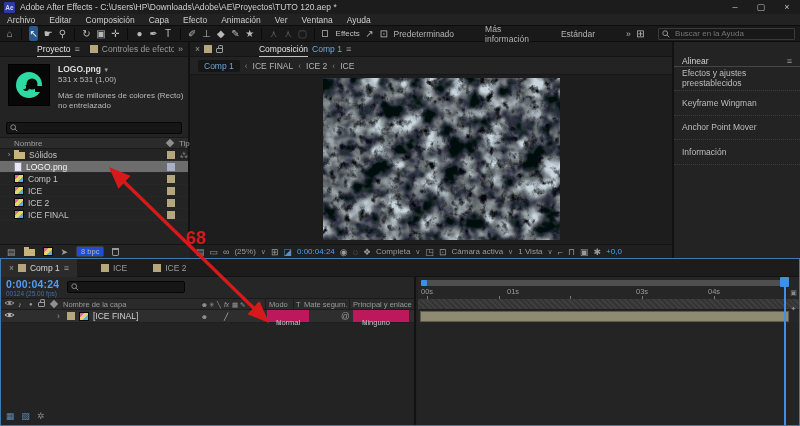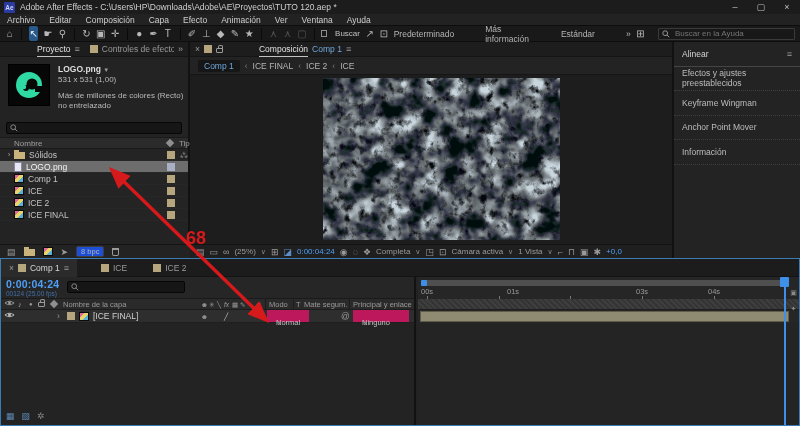--- a/index.html
+++ b/index.html
@@ -71,21 +71,21 @@
   .ctool{position:absolute;bottom:0;left:0;width:482px;height:14px;background:#1f1f1f;border-top:1px solid #141414;display:flex;align-items:center;gap:5px;padding:0 6px;font-size:8px;color:#9a9a9a;white-space:nowrap;}
   .cti{font-size:9px;}
   .blue{color:#4f9ff6;}
   .ddv{color:#8a8a8a;font-size:7px;}
   .lockic{width:7px;height:5px;border:1px solid #9a9a9a;border-radius:1px;position:relative;margin-top:3px;}
   .lockic::before{content:'';position:absolute;top:-4px;left:1px;width:3px;height:3px;border:1px solid #9a9a9a;border-bottom:none;border-radius:2px 2px 0 0;}
 
   
   .rightstack{top:0;left:672px;width:128px;height:216px;background:#232323;border-left:2px solid #121212;}
   .rpanel{height:24.5px;display:flex;align-items:center;padding:0 8px;font-size:8.5px;color:#bdbdbd;border-bottom:1px dotted #3d3d3d;}
-  .rpanel.first{color:#d5d5d5;border-bottom:1px solid #454545;}
+  .rpanel.first{color:#d5d5d5;border-bottom:1px solid #454545;align-items:flex-end;}
   .rpanel .hamb{margin-left:auto;}
 
   
   .timeline{top:258px;left:0;width:800px;height:168px;background:#232323;border:1px solid #3c7cb4;}
   .ttabs{height:18px;background:#1c1c1c;display:flex;align-items:center;font-size:8.5px;border-bottom:1px solid #141414;}
   .ttab{display:flex;align-items:center;gap:4px;padding:0 8px;height:18px;color:#9a9a9a;}
   .ttab.active{background:#2b2b2b;color:#d8d8d8;}
   .tleft{position:absolute;top:18px;left:0;width:415px;height:148px;background:#232323;border-right:2px solid #121212;}
   .trow1{height:22px;background:#262626;display:flex;align-items:flex-start;border-bottom:1px solid #1a1a1a;}
   .tcwrap{width:62px;padding:2px 0 0 5px;}
@@ -163,21 +163,21 @@
     <span class="tool">⊥</span>
     <span class="tool">◆</span>
     <span class="tool">✎</span>
     <span class="tool">★</span>
     <span class="tsep"></span>
     <span class="tool off">⋏</span>
     <span class="tool off">⋏</span>
     <span class="tool off">▢</span>
     <span class="tsep"></span>
     <span class="chk"></span>
-    <span class="snaplbl">Buscar</span>
+    <span class="snaplbl">Effects</span>
     <span class="tool">↗</span>
     <span class="tool">⊡</span>
     <span class="wsp" style="margin-left:auto;">Predeterminado</span>
     <span class="wsp">Más información</span>
     <span class="wsp">Estándar</span>
     <span class="wsp">»</span>
     <span class="tool">⊞</span>
     <span class="helpsearch">
       <svg class="mag" viewBox="0 0 10 10">
           <circle cx="4" cy="4" r="3" fill="none" stroke="#9a9a9a" stroke-width="1.2"></circle>

